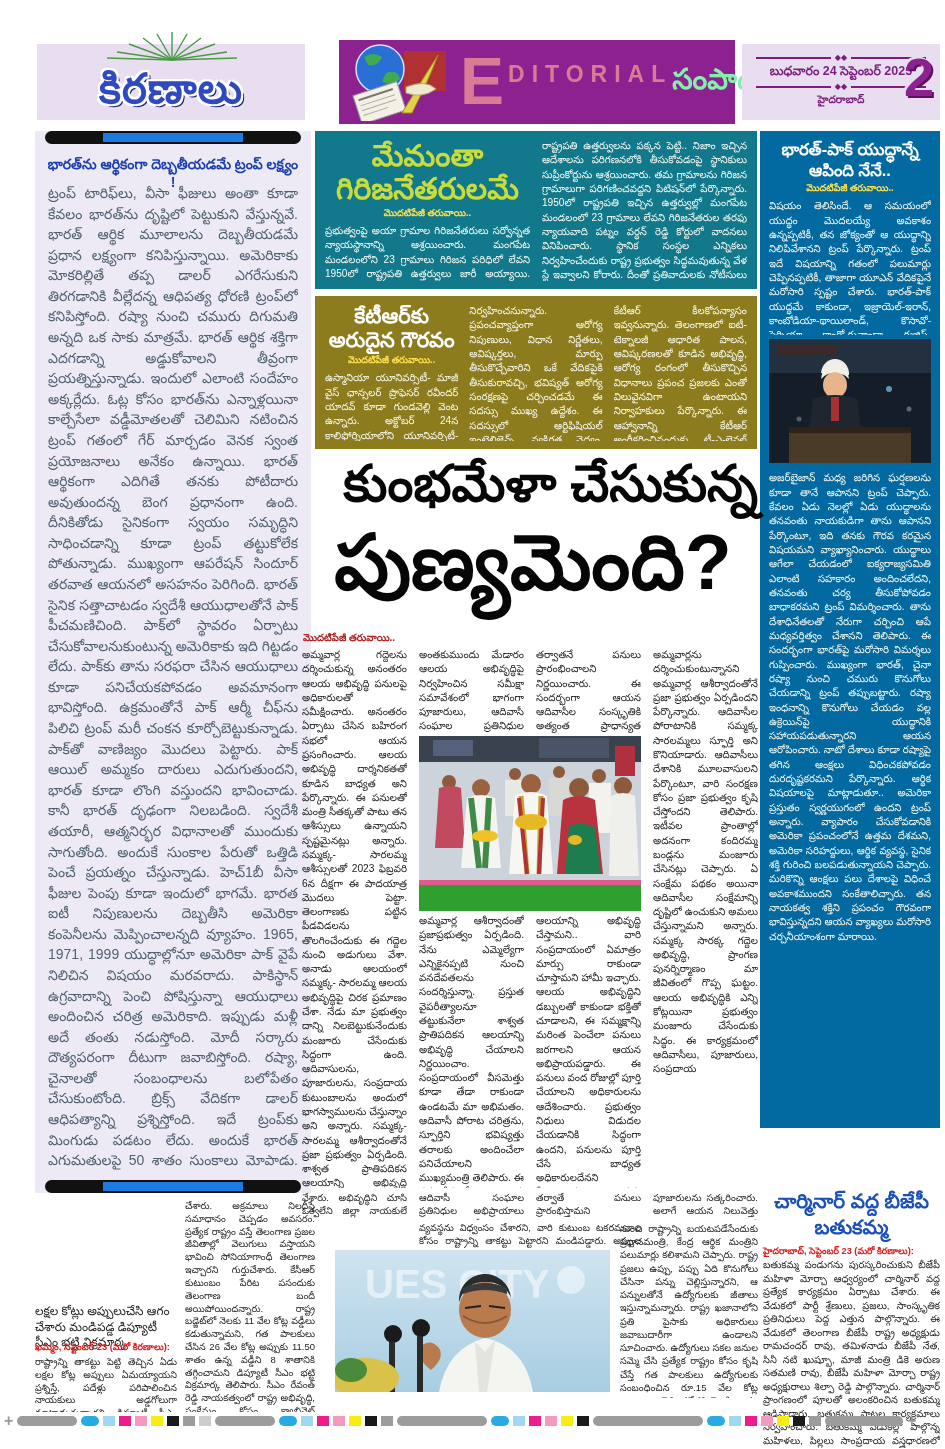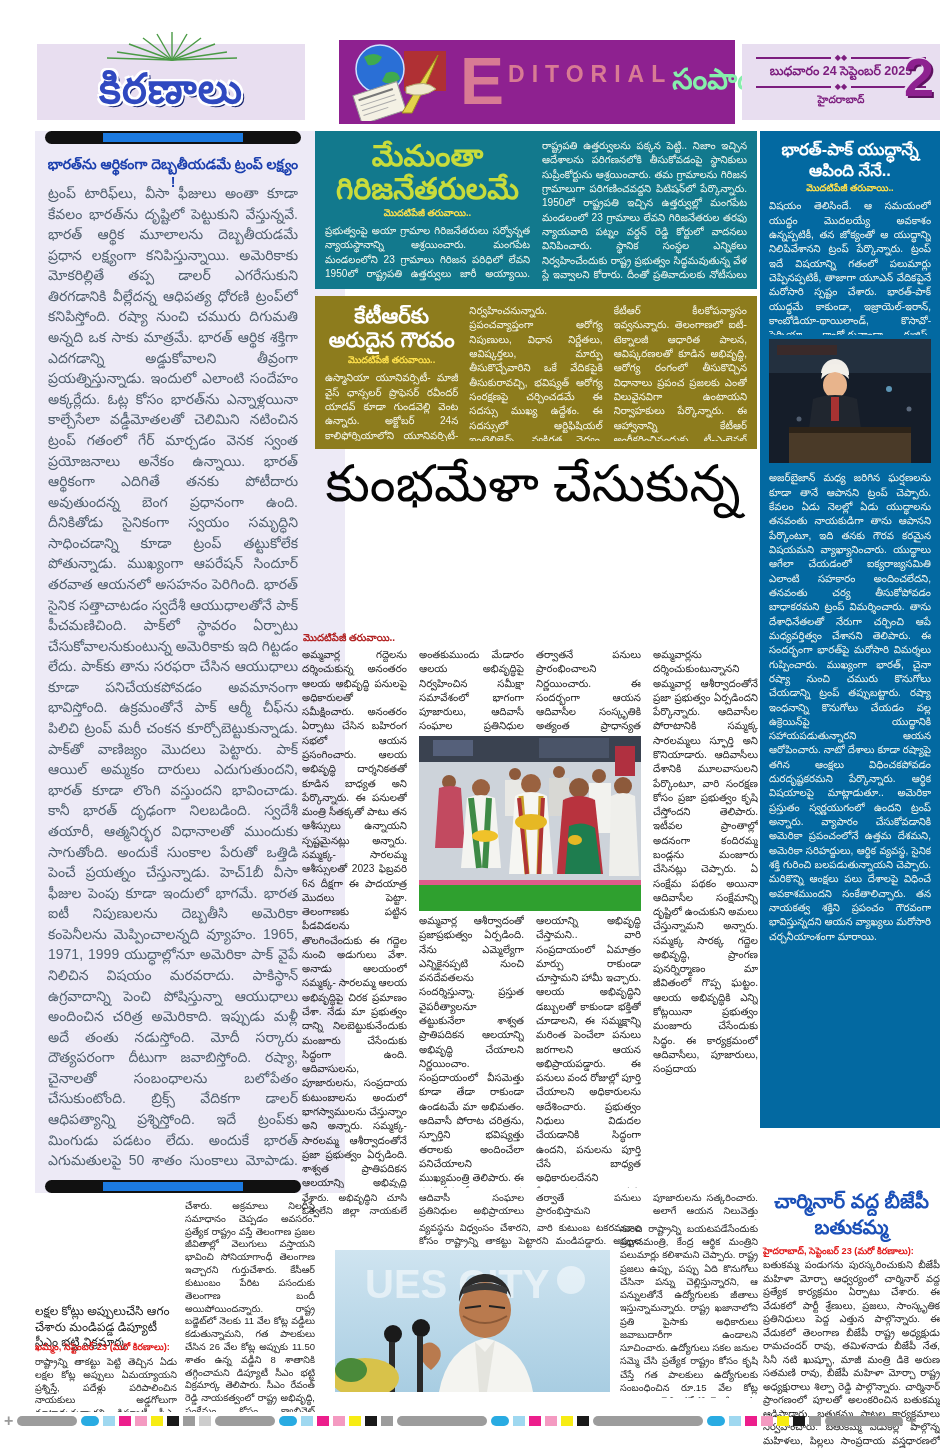--- a/index.html
+++ b/index.html
@@ -20,21 +20,21 @@
   .ed-telugu{font-size:29px;font-weight:800;color:#86efac;margin-top:2px;}
   .datebox{left:742px;top:44px;width:198px;height:76px;background:#e8def0;}
   .rule{display:flex;align-items:center;gap:4px;margin:0 14px;}
   .rule .ln{flex:1;height:2px;background:#7c1d7e;}
   .rule .dm{color:#7c1d7e;font-size:8px;line-height:1;}
   .date-text{text-align:center;font-size:12.5px;font-weight:800;color:#7c1d7e;margin:2px 0;}
   .city-text{text-align:center;font-size:10.5px;font-weight:700;color:#7c1d7e;margin-top:2px;}
   .pageno{right:6px;top:6px;font-size:54px;font-weight:800;color:#8e2190;line-height:1;
           text-shadow:-2px -2px 0 #e8def0,2px 2px 0 #5e1160;}
   
-  .leftbox{left:35px;top:131px;width:276px;height:1062px;background:#edeaf6;padding-left:34px;}
+  .leftbox{left:35px;top:131px;width:276px;height:1062px;background:#edeaf6;}
   .tab{left:10px;width:256px;height:13px;background:#111;border-radius:8px;display:flex;align-items:center;justify-content:center;}
   .tab .stripe{width:55%;height:9px;background:#1c7ae0;}
   .tab.top{top:0;}
   .tab.bot{bottom:0;top:auto;}
   .left-title{left:10px;top:24px;width:256px;text-align:center;font-size:14px;font-weight:800;color:#1b3fae;line-height:1.3;}
   .left-body{left:13px;top:52px;width:250px;height:992px;overflow:hidden;font-size:14px;line-height:1.47;
              color:#51616f;text-align:justify;}
   
   .tealbox{left:315px;top:131px;width:442px;height:158px;background:#12798d;display:flex;gap:12px;padding:8px 10px;box-sizing:border-box;}
   .tealbox .bx-col{flex:1;overflow:hidden;}
@@ -43,21 +43,21 @@
   .bx-body{font-size:10.1px;line-height:1.42;color:#f7f9ef;text-align:justify;}
   .olivebox{left:315px;top:296px;width:442px;height:153px;background:#8d7c1d;display:flex;gap:11px;padding:8px 10px;box-sizing:border-box;}
   .olivebox .bx-col{flex:1;overflow:hidden;}
   .bx-title-olive{text-align:center;font-size:21px;font-weight:800;color:#ffffff;line-height:1.15;}
   .orangebox{left:760px;top:131px;width:180px;height:997px;background:#0369a1;padding:8px 9px;box-sizing:border-box;overflow:hidden;}
   .bx-title-orange{text-align:center;font-size:16.5px;font-weight:800;color:#ffffff;line-height:1.25;}
   .orange-top{height:136px;overflow:hidden;margin-top:3px;}
   .orange-photo{width:162px;height:124px;margin:4px 0;}
   .orange-bottom{height:648px;overflow:hidden;}
   
-  .hl1{left:308px;top:458px;width:450px;text-align:center;font-size:51px;font-weight:400;color:#060606;line-height:1;}
+  .hl1{left:308px;top:458px;width:450px;text-align:right;font-size:51px;font-weight:700;color:#060606;line-height:1;}
   .hl2{left:308px;top:522px;width:450px;text-align:center;font-size:77px;font-weight:800;color:#060606;line-height:1.05;}
   .cont-red{left:303px;top:632px;font-size:10px;font-weight:700;color:#b22222;}
   .maincols{left:302px;top:648px;width:456px;height:540px;}
   .col{position:absolute;width:105px;overflow:hidden;font-size:10.2px;line-height:1.4;color:#1d1d1d;text-align:justify;}
   .c1{left:0;top:0;height:540px;}
   .c2t{left:117px;top:0;height:86px;}
   .c3t{left:234px;top:0;height:86px;}
   .c2b{left:117px;top:266px;height:274px;}
   .c3b{left:234px;top:266px;height:274px;}
   .c4{left:351px;top:0;height:540px;}
@@ -203,20 +203,21 @@
       <path d="M52 40 q14 -14 28 0 l-2 -10 q-12 -10 -24 0 z" fill="#f2efe9"></path>
       <path d="M44 60 q22 -8 44 0 l4 30 h-52 z" fill="#20262f"></path>
       <rect x="62" y="58" width="8" height="24" fill="#a83232"></rect>
       <rect x="20" y="88" width="122" height="36" fill="#4a3a28"></rect>
       <rect x="20" y="88" width="122" height="6" fill="#2d2318"></rect>
     </svg>
     <div class="bx-body orange-bottom">అజర్‌బైజాన్ మధ్య జరిగిన ఘర్షణలను కూడా తానే ఆపానని ట్రంప్ చెప్పారు. కేవలం ఏడు నెలల్లో ఏడు యుద్ధాలను తనవంతు నాయకుడిగా తాను ఆపానని పేర్కొంటూ, ఇది తనకు గౌరవ కరమైన విషయమని వ్యాఖ్యానించారు. యుద్ధాలు ఆగేలా చేయడంలో ఐక్యరాజ్యసమితి ఎలాంటి సహకారం అందించలేదని, తనవంతు చర్య తీసుకోపోవడం బాధాకరమని ట్రంప్ విమర్శించారు. తాను దేశాధినేతలతో నేరుగా చర్చించి ఆపే మధ్యవర్తిత్వం చేశానని తెలిపారు. ఈ సందర్భంగా భారత్‌పై మరోసారి విమర్శలు గుప్పించారు. ముఖ్యంగా భారత్, చైనా రష్యా నుంచి చమురు కొనుగోలు చేయడాన్ని ట్రంప్ తప్పుబట్టారు. రష్యా ఇంధనాన్ని కొనుగోలు చేయడం వల్ల ఉక్రెయిన్‌పై యుద్ధానికి సహాయపడుతున్నారని ఆయన ఆరోపించారు. నాటో దేశాలు కూడా రష్యాపై తగిన ఆంక్షలు విధించకపోవడం దురదృష్టకరమని పేర్కొన్నారు. ఆర్థిక విషయాలపై మాట్లాడుతూ.. అమెరికా ప్రస్తుతం స్వర్ణయుగంలో ఉందని ట్రంప్ అన్నారు. వ్యాపారం చేసుకోవడానికి అమెరికా ప్రపంచంలోనే ఉత్తమ దేశమని, అమెరికా సరిహద్దులు, ఆర్థిక వ్యవస్థ, సైనిక శక్తి గురించి బలపడుతున్నాయని చెప్పారు. మరికొన్ని ఆంక్షలు పలు దేశాలపై విధించే అవకాశముందని సంకేతాలిచ్చారు. తన నాయకత్వ శక్తిని ప్రపంచం గౌరవంగా భావిస్తున్నదని ఆయన వ్యాఖ్యలు మరోసారి చర్చనీయాంశంగా మారాయి.</div>
   </div>
 
   <div class="abs hl1">కుంభమేళా చేసుకున్న</div>
+  <div class="abs hl2">పుణ్యమెంది?</div>
   <div class="abs cont-red">మొదటిపేజీ తరువాయి..</div>
 
   <div class="abs maincols">
     <div class="col c1">అమ్మవార్ల గద్దెలను దర్శించుకున్న అనంతరం ఆలయ అభివృద్ధి పనులపై అధికారులతో సమీక్షించారు. అనంతరం ఏర్పాటు చేసిన బహిరంగ సభలో ఆయన ప్రసంగించారు. ఆలయ అభివృద్ధి దార్శనికతతో కూడిన బాధ్యత అని పేర్కొన్నారు. ఈ పనులతో మంత్రి సీతక్కతో పాటు తన ఆశీస్సులు ఉన్నాయని స్పష్టమైనట్లు అన్నారు. సమ్మక్క- సారలమ్మ ఆశీస్సులతో 2023 ఫిబ్రవరి 6న దీక్షగా ఈ పాదయాత్ర మొదలు పెట్టా. తెలంగాణకు పట్టిన పీడవిడలను తొలగించేందుకు ఈ గద్దెల నుంచి అడుగులు వేశా. అనాడు ఆలయంలో సమ్మక్క- సారలమ్మ ఆలయ అభివృద్ధిపై చిరక ప్రమాణం చేశా. నేడు మా ప్రభుత్వం దాన్ని నిలబెట్టుకునేందుకు మంజూరు చేసేందుకు సిద్ధంగా ఉంది. ఆదివాసులను, పూజారులను, సంప్రదాయ కుటుంబాలను అందులో భాగస్వాములను చేస్తున్నాం అని అన్నారు. సమ్మక్క- సారలమ్మ ఆశీర్వాదంతోనే ప్రజా ప్రభుత్వం ఏర్పడింది. శాశ్వత ప్రాతిపదికన ఆలయాన్ని అభివృద్ధి చేయాలని నిర్ణయించాం. స్థానికుల అభిప్రాయాలు తెలుసుకొనేందుకే వర్గాలకు వివరించారు. వంద రోజుల్లో పనులు పూర్తయ్యేలా అధికారులు చూడాలి. రాతి కట్టడాలతోనే నిర్మాణాలు ఉండేలా డిజైన్లు రూపొందించాం. మహా జాతర నాటికి పనులు పూర్తి చేస్తాం. స్థానికుల భాగస్వామ్యం, సహకారంతోనే ఇది సాధ్యం.</div>
     <div class="col c2t">అంతకుముందు మేడారం ఆలయ అభివృద్ధిపై నిర్వహించిన సమీక్షా సమావేశంలో భాగంగా పూజారులు, ఆదివాసీ సంఘాల ప్రతినిధుల అభిప్రాయాలను సీఎం రేవంత్ తెలుసుకున్నారు. పోరాటగిరి, పౌరుషానికి స్ఫూర్తి సమ్మక్క, సారలమ్మలు. ఆ</div>
     <div class="col c3t">తర్వాతనే పనులు ప్రారంభించాలని నిర్ణయించారు. ఈ సందర్భంగా ఆయన ఆదివాసీల సంస్కృతికి అత్యంత ప్రాధాన్యత ఇస్తున్నట్లు స్పష్టం చేశారు. ఆదివాసీలు దేశానికి మూలవాసులని, వారి సంప్రదాయాలు, విశ్వాసాలను పరిగణనలోకి తీసుకుని మాత్రమే</div>
     <svg class="abs main-photo" viewBox="0 0 222 175">
       <rect width="222" height="175" fill="#cdd3da"></rect>
       <rect x="0" y="0" width="222" height="26" fill="#3a4250"></rect>
       <rect x="14" y="4" width="40" height="16" fill="#55607a"></rect>

